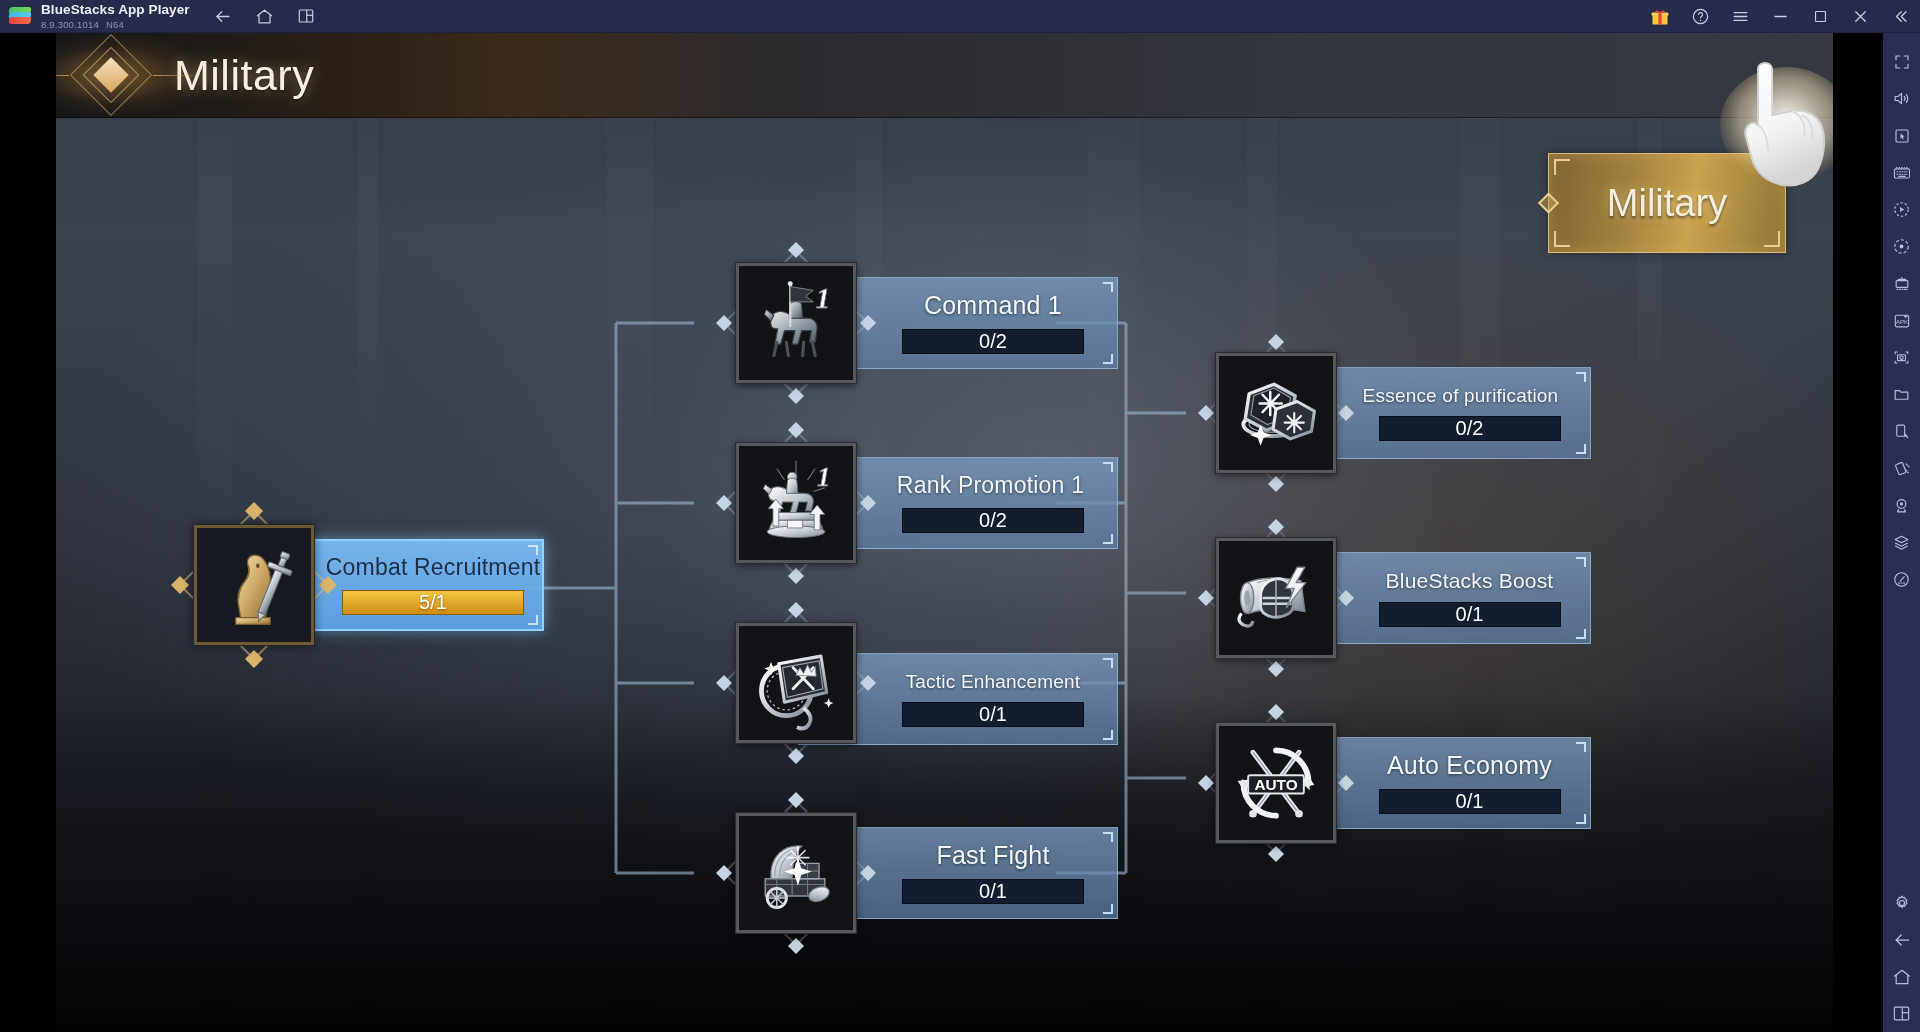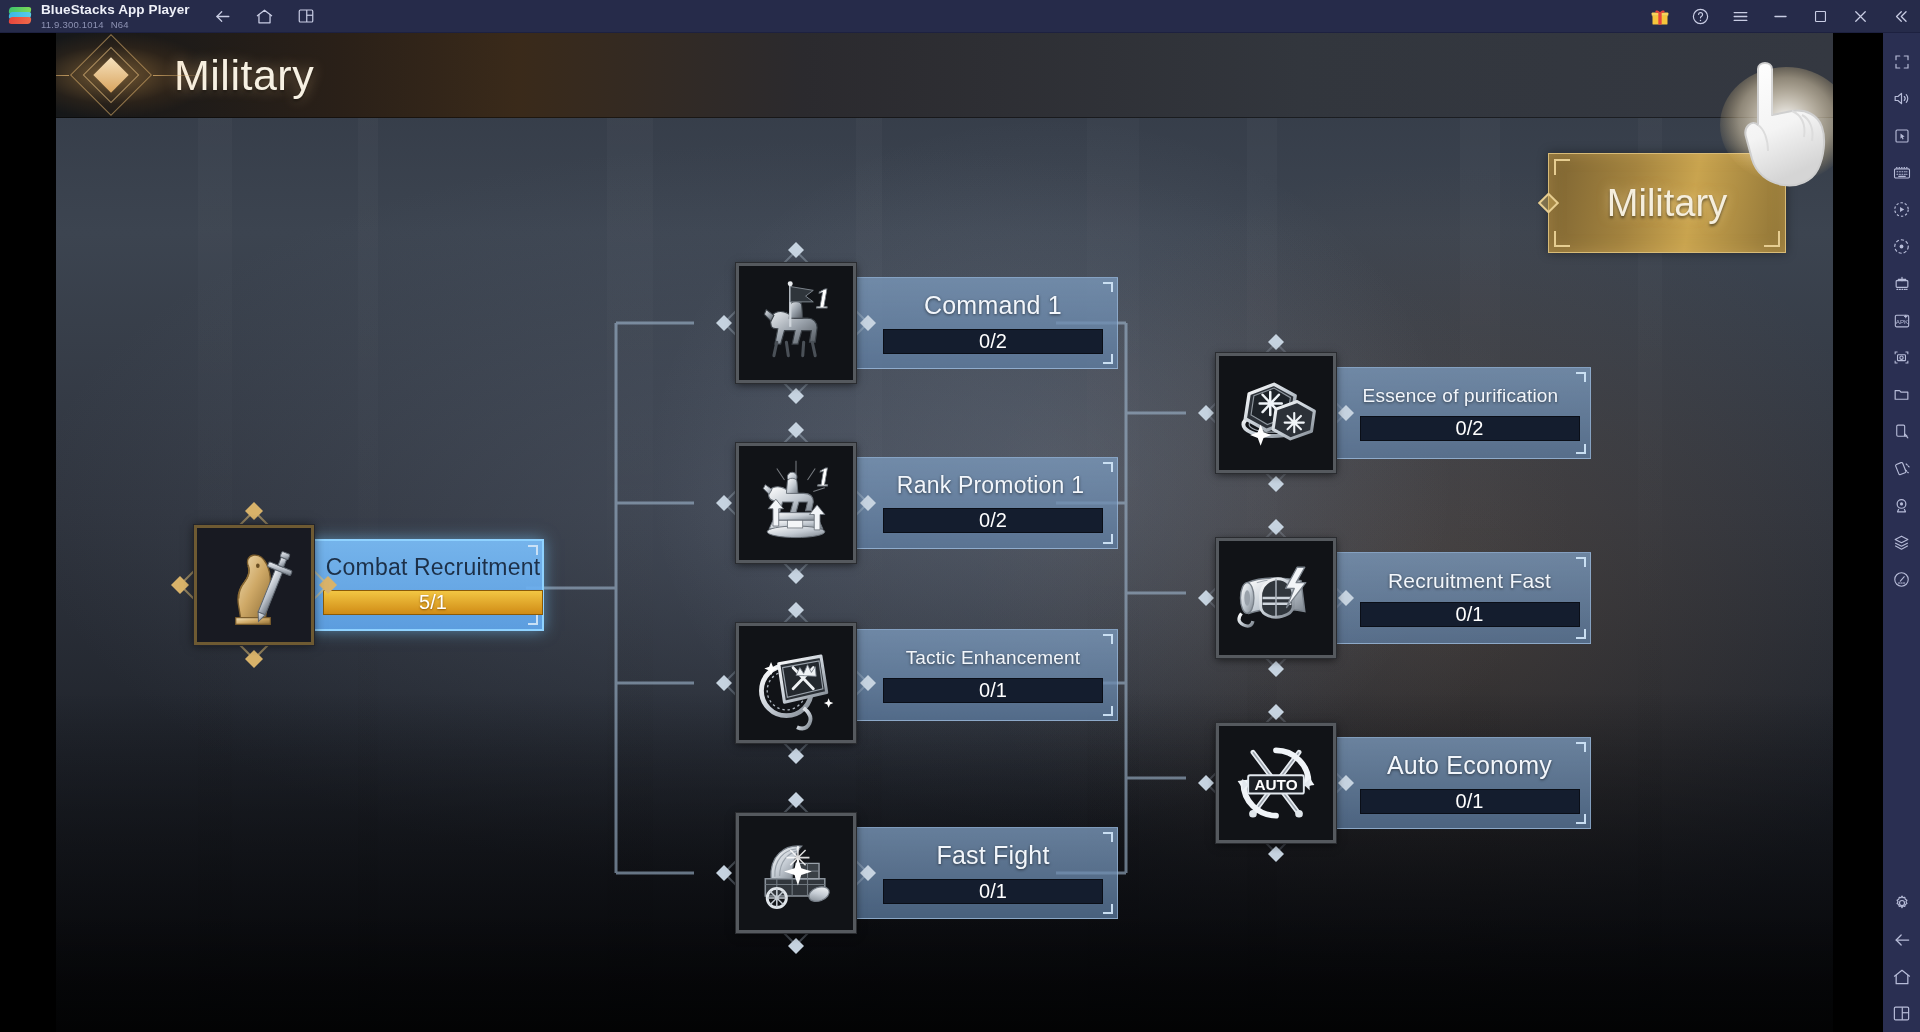--- a/index.html
+++ b/index.html
@@ -164,21 +164,21 @@
     border: 2px solid #8fd2ff;
     box-shadow: 0 0 14px rgba(120,200,255,0.55);
   }
   .node .pname {
     font-size: 25px; color: #f2f6fb; letter-spacing: .2px;
     text-shadow: 0 1px 3px rgba(0,0,0,.55); line-height: 1;
   }
   .node.owned .pname { color: #1d3048; text-shadow: none; font-size: 23px; }
   .node .pname.small { font-size: 19px; }
   .node .pbar {
-    margin-top: 11px; height: 25px; width: 220px;
+    margin-top: 11px; height: 25px; width: 182px;
     background: #141d2e; border: 1px solid rgba(0,0,0,0.5);
     display: flex; align-items: center; justify-content: center;
   }
   .node .pbar .ptxt { color: #ffffff; font-size: 20px; line-height: 1; }
   .node.owned .pbar {
     background: linear-gradient(180deg,#f3c643,#d08c16);
     border: 1px solid #8a5a08;
   }
   .node.owned .pbar .ptxt { color: #fff; text-shadow: 0 1px 2px rgba(120,70,0,.8); }
 
@@ -217,21 +217,21 @@
 
 <div id="titlebar">
   <div id="bs-logo">
     <span class="l1"></span>
       <span class="l2"></span>
       <span class="l3"></span>
   </div>
   <div id="bs-titles">
     <div id="bs-name">BlueStacks App Player</div>
     <div id="bs-ver">
-      <span>11.9.300.1014</span><span>N64</span>
+      <span>8.9.300.1014</span><span>N64</span>
     </div>
   </div>
 
   <div class="tb-icons">
     <div class="tb-ico">
       <svg width="19" height="19" viewBox="0 0 24 24" fill="none" stroke="currentColor" stroke-width="1.6" stroke-linecap="round" stroke-linejoin="round">
           <path d="M20 12H5"></path>
           <path d="M11 18l-6-6 6-6"></path>
         </svg>
     </div>
@@ -672,21 +672,21 @@
           <path d="M84 12 L156 84 L84 156 L12 84 Z" fill="none" stroke="rgba(190,205,222,.35)" stroke-width="2"></path>
           <path d="M84 3 l8 8 -8 8 -8 -8 z" fill="#c6d3e0"></path>
           <path d="M84 149 l8 8 -8 8 -8 -8 z" fill="#c6d3e0"></path>
           <path d="M12 76 l8 8 -8 8 -8 -8 z" fill="#c6d3e0"></path>
           <path d="M156 76 l8 8 -8 8 -8 -8 z" fill="#c6d3e0"></path>
         </svg>
       </div>
     </div>
 
     <div class="node locked" style="left:680px; top:590px; width:382px;">
-      <div class="panel" style="left:62px; top:6px; width:320px;text-align:center;">
+      <div class="panel" style="left:62px; top:30px; width:320px;text-align:center;">
         <span class="pcorner" style="left:4px;top:4px;">
             <svg width="11" height="11" viewBox="0 0 11 11">
               <path class="brk" d="M1 10 V1 H10"></path>
             </svg>
           </span>
         <span class="pcorner" style="right:4px;top:4px;">
             <svg width="11" height="11" viewBox="0 0 11 11">
               <path class="brk" d="M1 1 H10 V10"></path>
             </svg>
           </span>
@@ -889,21 +889,21 @@
         <span class="pcorner" style="left:4px;bottom:4px;">
             <svg width="11" height="11" viewBox="0 0 11 11">
               <path class="brk" d="M1 1 V10 H10"></path>
             </svg>
           </span>
         <span class="pcorner" style="right:4px;bottom:4px;">
             <svg width="11" height="11" viewBox="0 0 11 11">
               <path class="brk" d="M10 1 V10 H1"></path>
             </svg>
           </span>
-        <div class="pname small" style="margin-left:70px; font-size:21px;">Recruitment Fast</div>
+        <div class="pname small" style="margin-left:70px; font-size:21px;">BlueStacks Boost</div>
         <div class="pbar" style="margin-left:70px;">
           <span class="ptxt">0/1</span>
         </div>
       </div>
       <div class="tile">
         <svg class="ic" viewBox="0 0 100 100">
           <defs>
               <linearGradient id="sil6" x1="0" y1="0" x2="1" y2="1">
             <stop offset="0" stop-color="#ffffff"></stop>
                 <stop offset=".5" stop-color="#c4ccd4"></stop>

